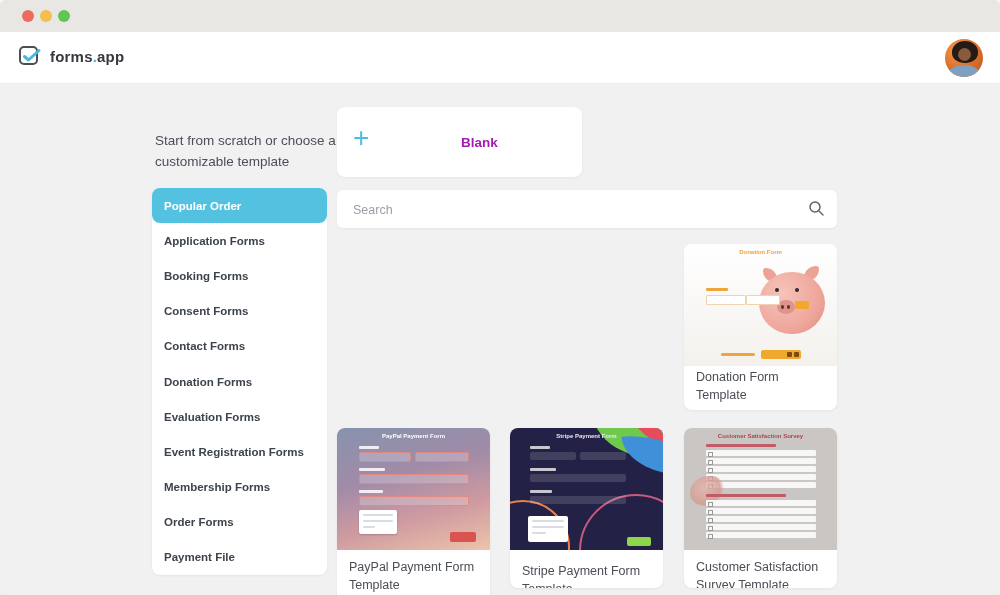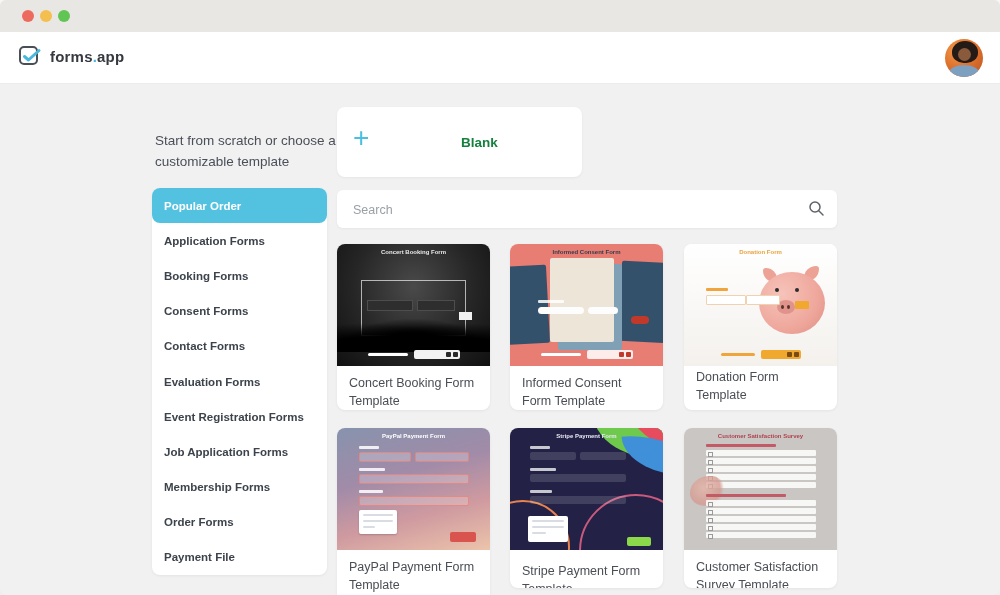--- a/index.html
+++ b/index.html
@@ -26,21 +26,21 @@
   .intro{position:absolute;left:155px;top:131px;width:192px;font-size:13.5px;line-height:1.55;color:#4b4f58;}
   .sidebar{position:absolute;left:152px;top:188px;width:175px;height:387px;background:#ffffff;
            border-radius:8px;box-shadow:0 1px 3px rgba(0,0,0,.06);display:flex;flex-direction:column;}
   .side-item{flex:1;display:flex;align-items:center;padding-left:12px;font-size:11.5px;font-weight:700;
              color:#3d434c;cursor:pointer;}
   .side-item.active{background:#53c2e0;color:#ffffff;border-radius:8px;}
   
   .qcard{position:absolute;top:107px;width:245px;height:70px;background:#ffffff;border-radius:8px;
          box-shadow:0 1px 3px rgba(0,0,0,.05);cursor:pointer;}
   .qcard .qlabel{position:absolute;left:60px;right:20px;top:0;bottom:0;display:flex;align-items:center;
-                 justify-content:center;font-size:13.5px;font-weight:700;color:#15803d;}
+                 justify-content:center;font-size:13.5px;font-weight:700;color:#a21caf;}
   .plus-glyph{position:absolute;left:16px;top:17px;font-size:28px;font-weight:300;color:#49bfe2;line-height:1;}
   .ai-icon{position:absolute;left:14px;top:20px;}
   .beta{position:absolute;top:9px;right:10px;background:#e4e0fa;color:#7a6cf0;font-size:9px;font-weight:700;
         letter-spacing:1px;padding:4px 10px;border-radius:10px;}
   
   .search{position:absolute;left:337px;top:190px;width:500px;height:38px;background:#ffffff;border-radius:6px;
           box-shadow:0 1px 3px rgba(0,0,0,.05);}
   .search input{position:absolute;left:14px;top:0;width:440px;height:100%;border:none;outline:none;
                 font-size:12.5px;color:#4c1d95;background:transparent;font-family:"Liberation Sans",sans-serif;}
   .search input::placeholder{color:#9aa0a6;}
@@ -163,81 +163,42 @@
   </div>
 
   <div class="intro">Start from scratch or choose a customizable template</div>
 
   <div class="sidebar">
     <div class="side-item active">Popular Order</div>
     <div class="side-item">Application Forms</div>
     <div class="side-item">Booking Forms</div>
     <div class="side-item">Consent Forms</div>
     <div class="side-item">Contact Forms</div>
+    <div class="side-item">Donation Forms</div>
     <div class="side-item">Evaluation Forms</div>
     <div class="side-item">Event Registration Forms</div>
-    <div class="side-item">Job Application Forms</div>
     <div class="side-item">Membership Forms</div>
     <div class="side-item">Order Forms</div>
     <div class="side-item">Payment File</div>
   </div>
 
   <div class="qcard" style="left:337px;">
     <span class="plus-glyph">+</span>
     <span class="qlabel">Blank</span>
   </div>
 
   <div class="search">
     <input type="text" placeholder="Search" style="">
     <svg class="mag" width="17" height="17" viewBox="0 0 17 17">
       <circle cx="7" cy="7" r="5" fill="none" stroke="#5f6368" stroke-width="1.5"></circle>
       <line x1="11" y1="11" x2="15" y2="15" stroke="#5f6368" stroke-width="1.5" stroke-linecap="round"></line>
     </svg>
   </div>
 
-  <div class="card" style="left:337px;top:244px;height:166px;">
-    <div class="preview t-concert">
-      <div class="mini-title">Concert Booking Form</div>
-      <div class="frame"></div>
-      <div class="inp" style="left:30px;width:44px;"></div>
-      <div class="inp" style="left:80px;width:36px;"></div>
-      <div class="btn"></div>
-      <div class="crowd"></div>
-      <div class="mini-footer">
-        <span class="mf-line"></span>
-        <span class="mf-pill">
-            <i></i>
-            <i></i>
-          </span>
-      </div>
-    </div>
-    <div class="caption">Concert Booking Form Template</div>
-  </div>
-
-  <div class="card" style="left:510px;top:244px;height:166px;">
-    <div class="preview t-consent">
-      <div class="mini-title">Informed Consent Form</div>
-      <div class="paper p1"></div>
-      <div class="paper p2"></div>
-      <div class="paper p3"></div>
-      <div class="paper p4"></div>
-      <div class="bar lbl"></div>
-      <div class="in1"></div>
-      <div class="in2"></div>
-      <div class="next"></div>
-      <div class="mini-footer">
-        <span class="mf-line"></span>
-        <span class="mf-pill">
-            <i></i>
-            <i></i>
-          </span>
-      </div>
-    </div>
-    <div class="caption">Informed Consent Form Template</div>
-  </div>
+
 
   <div class="card" style="left:684px;top:244px;height:166px;">
     <div class="preview t-donation">
       <div class="mini-title">Donation Form</div>
       <div class="ear1"></div>
       <div class="ear2"></div>
       <div class="pig-body"></div>
       <div class="eye1"></div>
       <div class="eye2"></div>
       <div class="snout"></div>

